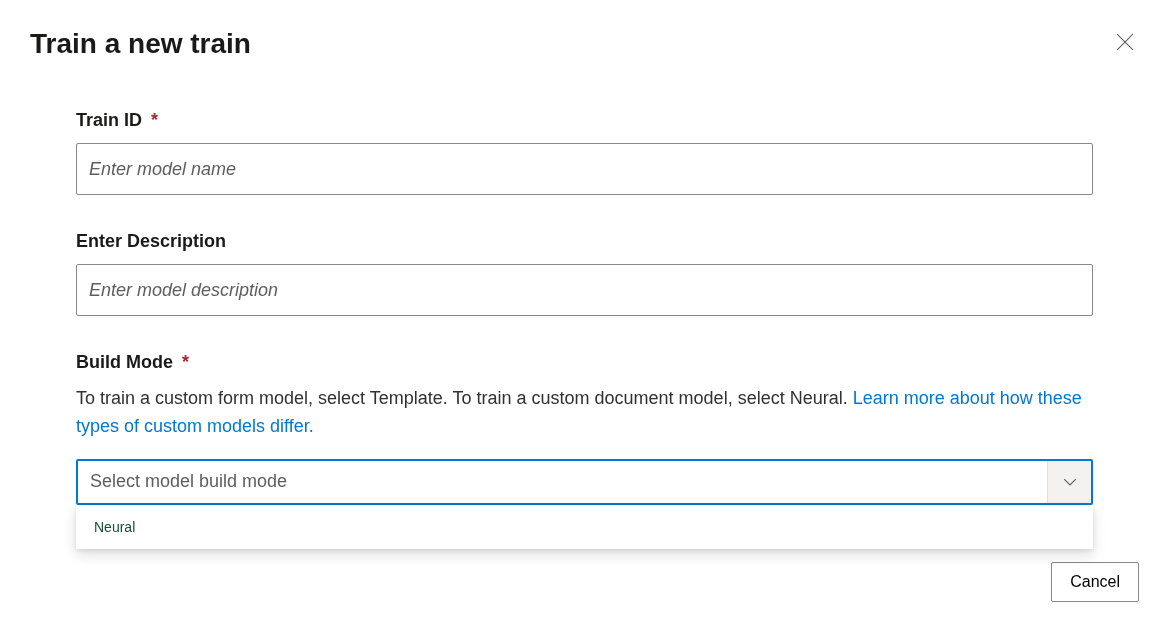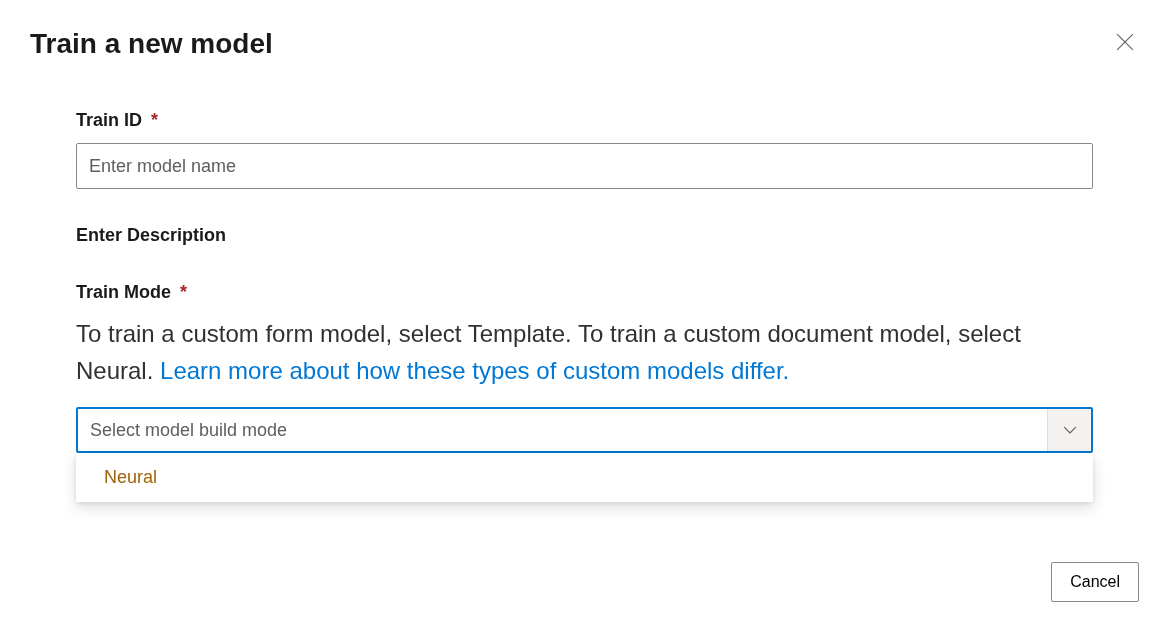--- a/index.html
+++ b/index.html
@@ -53,34 +53,35 @@
       color: #1b1a19;
       margin-bottom: 12px;
       display: block;
     }
     .required-asterisk {
       color: #a4262c;
       margin-left: 4px;
     }
     .text-input {
       width: 100%;
-      height: 46px;
+      height: 52px;
       border: 1px solid #8a8886;
       border-radius: 2px;
       padding: 0 12px;
       font-size: 18px;
       font-family: inherit;
       color: #323130;
       outline: none;
+      font-style: italic;
     }
     .text-input::placeholder {
       color: #605e5c;
     }
     .help-text {
-      font-size: 24px;
+      font-size: 18px;
       color: #323130;
       line-height: 1.55;
       margin-top: 4px;
       margin-bottom: 18px;
     }
     .link {
       color: #0078d4;
       text-decoration: none;
       cursor: pointer;
     }
@@ -120,23 +121,23 @@
     .dropdown-panel {
       position: absolute;
       top: 46px;
       left: 0;
       right: 0;
       background: #ffffff;
       box-shadow: 0 6px 14px rgba(0,0,0,0.13), 0 1px 4px rgba(0,0,0,0.1);
       z-index: 10;
     }
     .dropdown-option {
-      padding: 14px 28px;
-      font-size: 18px;
-      color: #a16207;
+      padding: 14px 18px;
+      font-size: 14px;
+      color: #14532d;
       cursor: pointer;
     }
     .footer-buttons {
       position: absolute;
       bottom: 22px;
       right: 30px;
       display: flex;
       gap: 10px;
     }
     .btn {
@@ -149,21 +150,21 @@
       font-family: inherit;
       cursor: pointer;
       display: flex;
       align-items: center;
     }
   </style>
 </head>
 <body>
 
 <div class="dialog-header">
-  <h1 class="dialog-title">Train a new model</h1>
+  <h1 class="dialog-title">Train a new train</h1>
   <div class="close-btn">
     <svg viewBox="0 0 16 16" fill="none" stroke="currentColor" stroke-width="1">
       <line x1="1" y1="1" x2="15" y2="15"></line>
       <line x1="15" y1="1" x2="1" y2="15"></line>
     </svg>
   </div>
 </div>
 
 <div class="form-body">
 
@@ -172,25 +173,26 @@
       <span>Train ID</span>
       <span class="required-asterisk">*</span>
     </label>
     <input type="text" class="text-input" placeholder="Enter model name" style="">
   </div>
 
   <div class="field-group">
     <label class="field-label">
       <span>Enter Description</span>
     </label>
+    <input type="text" class="text-input" placeholder="Enter model description" style="">
   </div>
 
   <div class="field-group">
     <label class="field-label">
-      <span>Train Mode</span>
+      <span>Build Mode</span>
       <span class="required-asterisk">*</span>
     </label>
     <div class="help-text">
       <span>To train a custom form model, select Template. To train a custom document model, select Neural. </span><a class="link">Learn more about how these types of custom models differ.</a>
     </div>
     <div class="combobox-wrapper">
       <div class="combobox">
         <div class="combobox-text">Select model build mode</div>
         <div class="combobox-caret">
           <svg viewBox="0 0 12 12" fill="none" stroke="currentColor" stroke-width="1">

